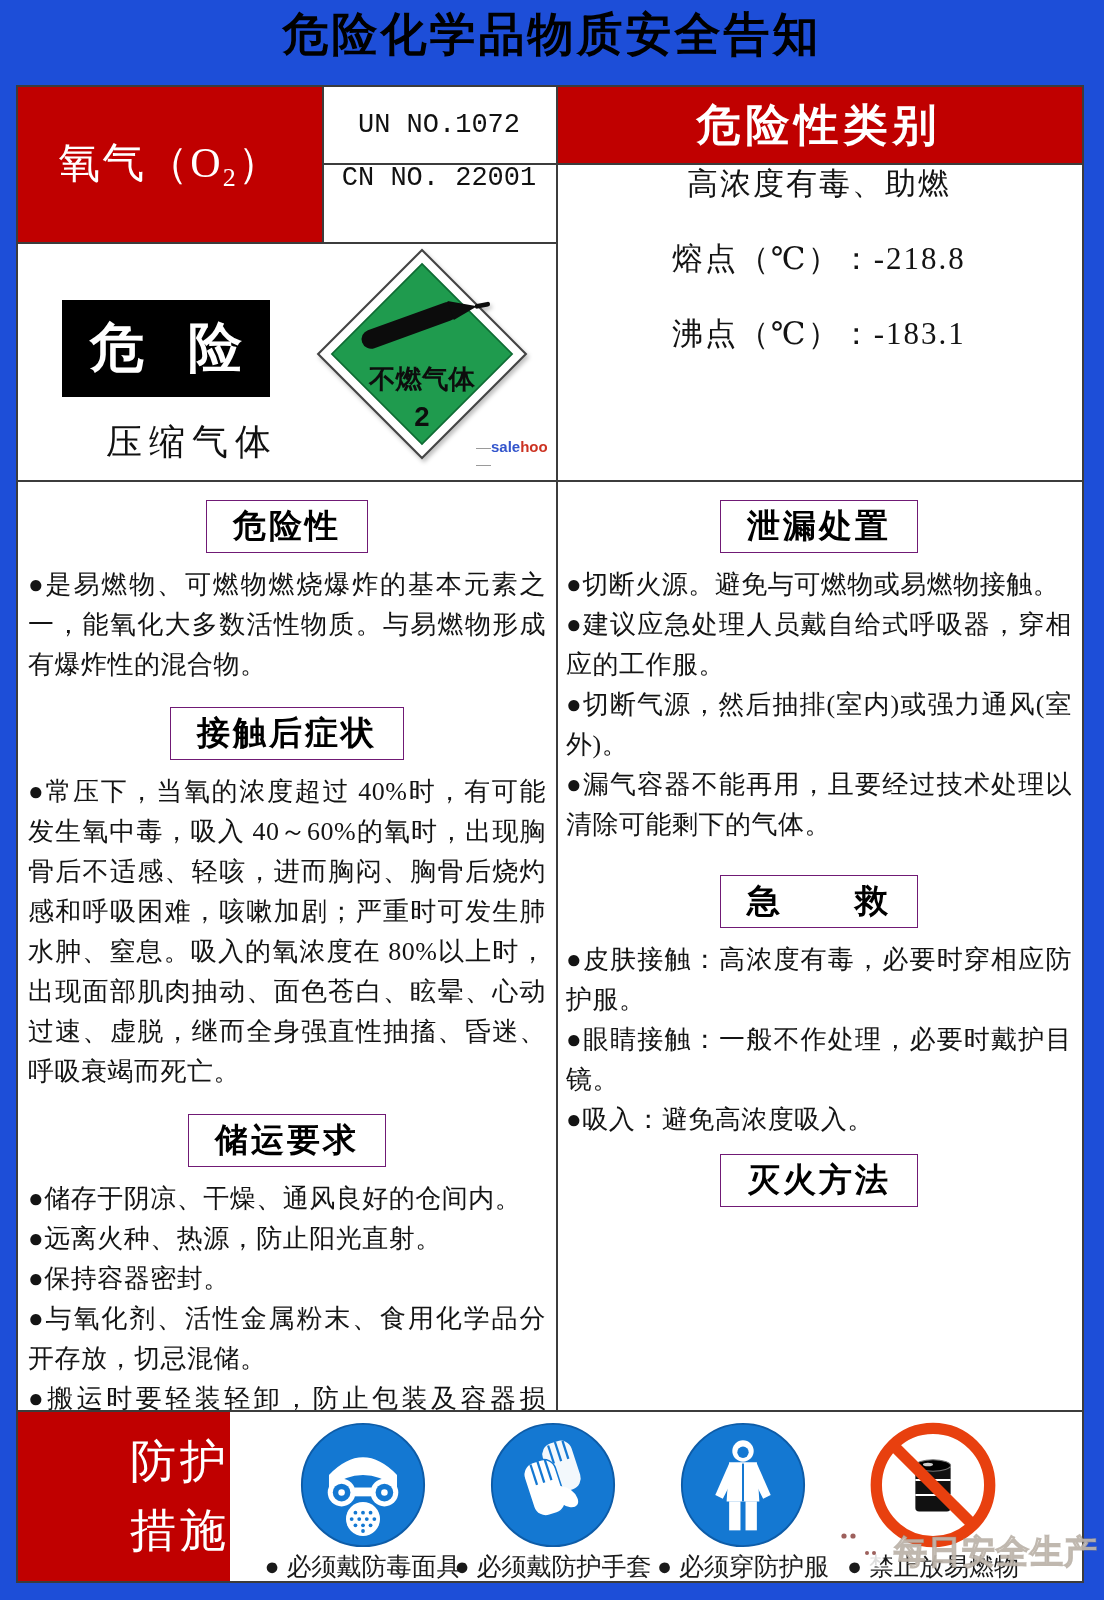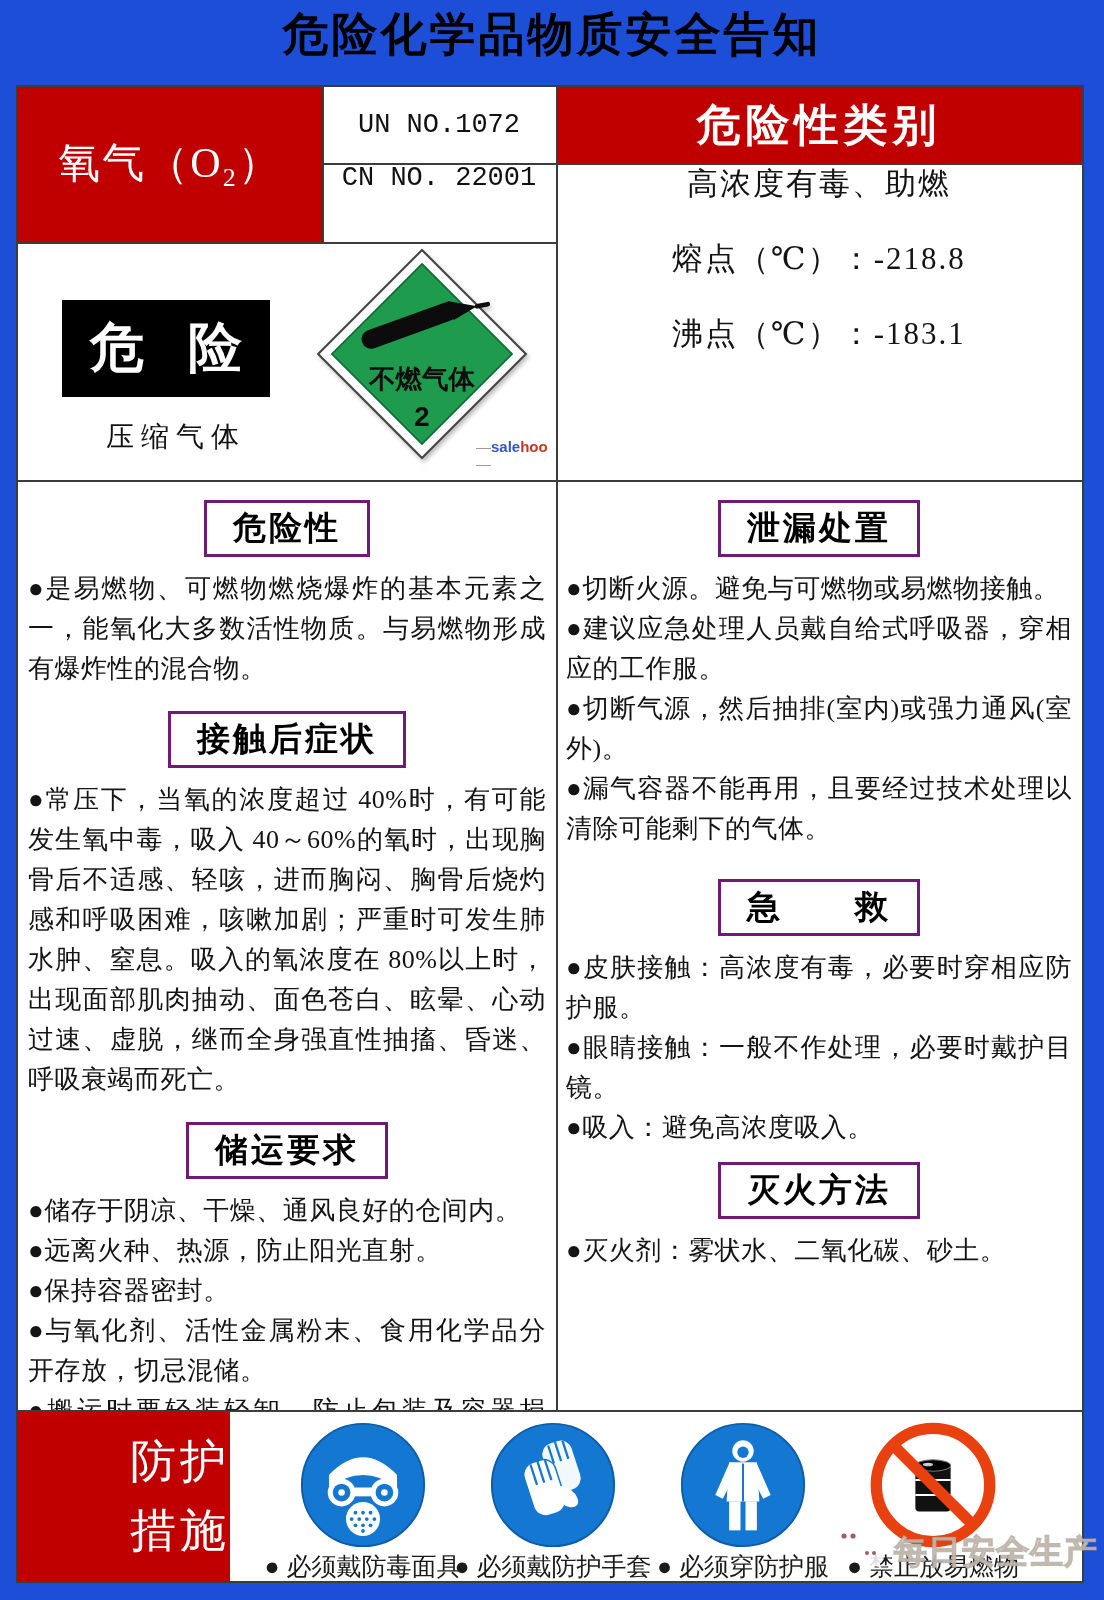--- a/index.html
+++ b/index.html
@@ -31,32 +31,32 @@
       font-weight:700;font-size:44px;letter-spacing:5px;}
   .class-body{left:538px;top:76px;width:526px;height:317px;text-align:center;}
   .class-line{font-size:31px;letter-spacing:2px;margin:0 0 33px 0;}
 
   
   .danger-cell{left:0;top:155px;width:538px;height:238px;}
   .danger-box{position:absolute;left:44px;top:58px;width:208px;height:97px;background:#000;
       display:flex;align-items:center;justify-content:space-between;padding:0 28px;box-sizing:border-box;}
   .danger-box span{color:#fff;font-family:"Liberation Sans","DejaVu Sans",sans-serif;
       font-weight:700;font-size:54px;}
-  .packing{position:absolute;left:88px;top:176px;font-size:28px;letter-spacing:7px;color:#111;}
+  .packing{position:absolute;left:88px;top:176px;font-size:36px;letter-spacing:7px;color:#111;}
   .diamond-wrap{position:absolute;left:298px;top:6px;width:212px;height:212px;
       filter:drop-shadow(2px 3px 2px rgba(0,0,0,0.25));}
   .tiny-mark{position:absolute;left:458px;top:196px;font-size:15px;
       font-family:"Liberation Sans",sans-serif;color:#9a9a9a;letter-spacing:0;}
   .tiny-mark .p1{color:#3355cc;font-weight:700;}
   .tiny-mark .p2{color:#cc3322;font-weight:700;}
 
   
   .left-col{left:0;top:393px;width:538px;height:930px;padding:0 10px 0 10px;overflow:hidden;}
   .right-col{left:538px;top:393px;width:526px;height:930px;padding:0 10px 0 10px;overflow:hidden;}
-  .sec-box{border:3px solid #701a75;background:#fff;width:fit-content;margin:12px auto 12px auto;
+  .sec-box{border:1px solid #701a75;background:#fff;width:fit-content;margin:12px auto 12px auto;
       padding:3px 26px;font-family:"Liberation Sans","DejaVu Sans",sans-serif;
       font-weight:700;font-size:33px;letter-spacing:3px;color:#000;}
   .sec-box.first{margin-top:20px;}
   .bullets p{margin:0;font-size:26px;line-height:40px;letter-spacing:0.5px;
       text-align:justify;color:#141414;}
   .gap-lg{margin-top:30px;}
 
   
   .ppe-red{left:0;top:1323px;width:212px;height:171px;display:flex;flex-direction:column;
       align-items:flex-end;justify-content:center;}
@@ -158,24 +158,20 @@
           <p>●漏气容器不能再用，且要经过技术处理以清除可能剩下的气体。</p>
         </div>
       <div class="sec-box gap-lg">急　　救</div>
       <div class="bullets">
 
       <p>●皮肤接触：高浓度有毒，必要时穿相应防护服。</p>
           <p>●眼睛接触：一般不作处理，必要时戴护目镜。</p>
           <p>●吸入：避免高浓度吸入。</p>
         </div>
       <div class="sec-box" style="margin-top:14px">灭火方法</div>
-      <div class="bullets">
-
-      <p>●灭火剂：雾状水、二氧化碳、砂土。</p>
-        </div>
     </div>
 
     <div class="cell red ppe-red">
       <div>防护</div>
       <div>措施</div>
     </div>
     <div class="cell ppe-area">
 
       <div class="ppe-item">
         <svg viewBox="0 0 100 100">

